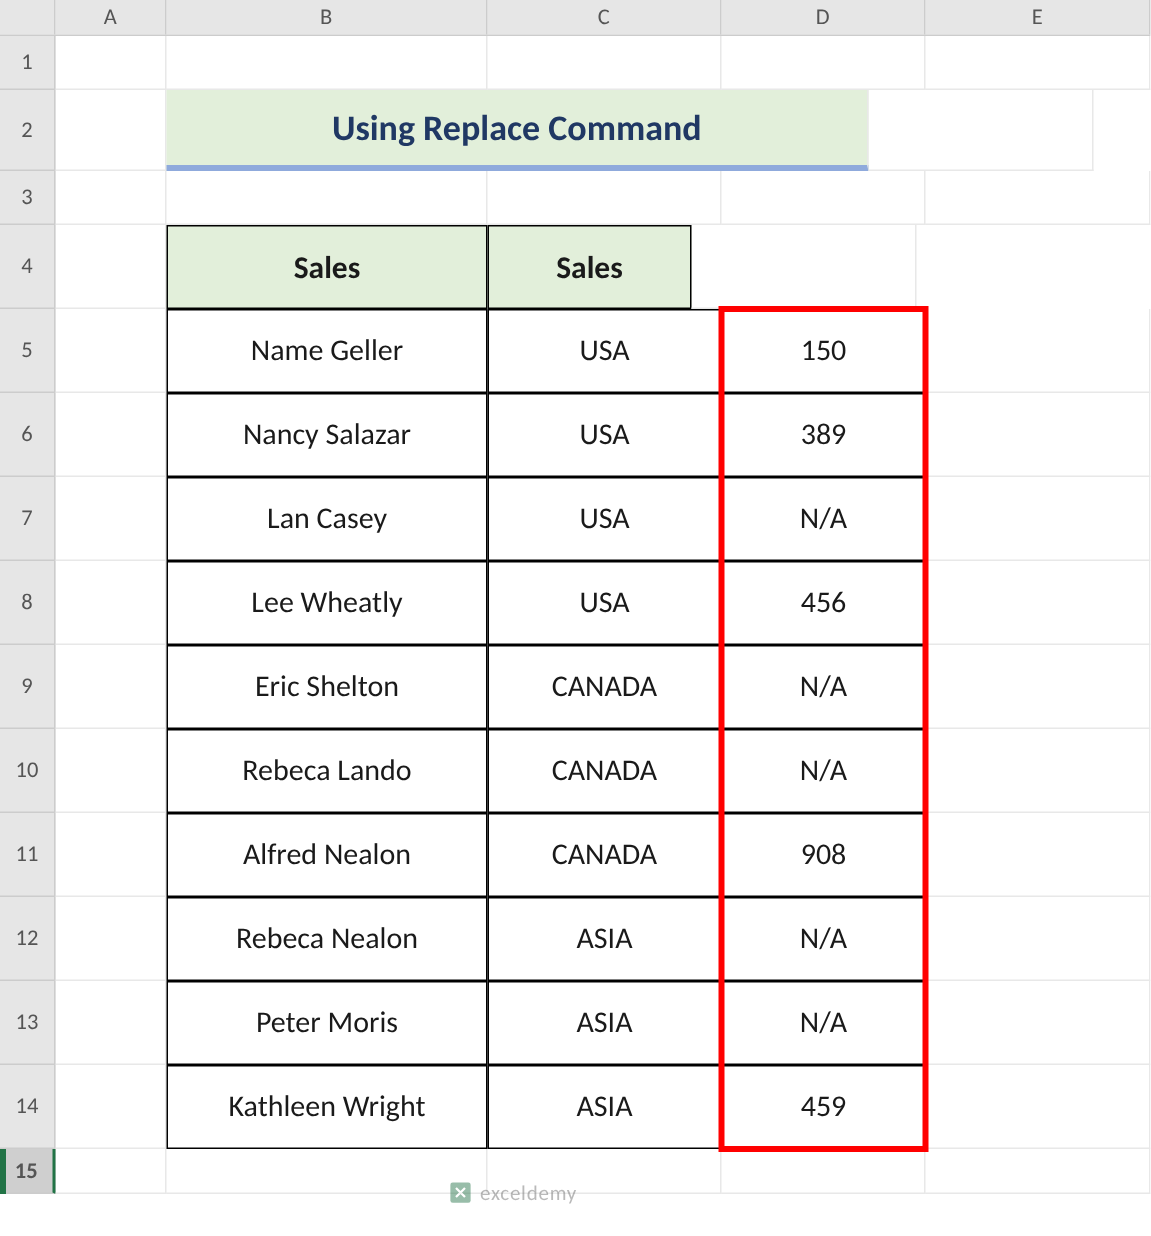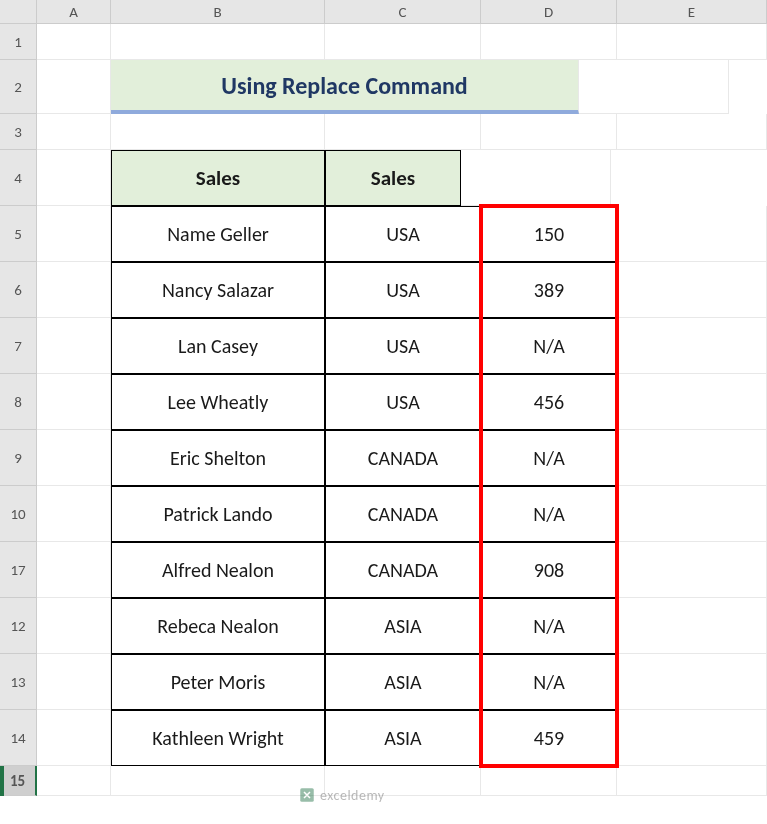--- a/index.html
+++ b/index.html
@@ -243,28 +243,28 @@
         <div class="cell td cB">Eric Shelton</div>
         <div class="cell td cC">CANADA</div>
         <div class="cell td cD">N/A</div>
         <div class="cell cE"></div>
       </div>
     </div>
     <div class="row r10">
       <div class="row-h">10</div>
       <div class="cells">
         <div class="cell cA"></div>
-        <div class="cell td cB">Patrick Lando</div>
+        <div class="cell td cB">Rebeca Lando</div>
         <div class="cell td cC">CANADA</div>
         <div class="cell td cD">N/A</div>
         <div class="cell cE"></div>
       </div>
     </div>
     <div class="row r11">
-      <div class="row-h">17</div>
+      <div class="row-h">11</div>
       <div class="cells">
         <div class="cell cA"></div>
         <div class="cell td cB">Alfred Nealon</div>
         <div class="cell td cC">CANADA</div>
         <div class="cell td cD">908</div>
         <div class="cell cE"></div>
       </div>
     </div>
     <div class="row r12">
       <div class="row-h">12</div>

